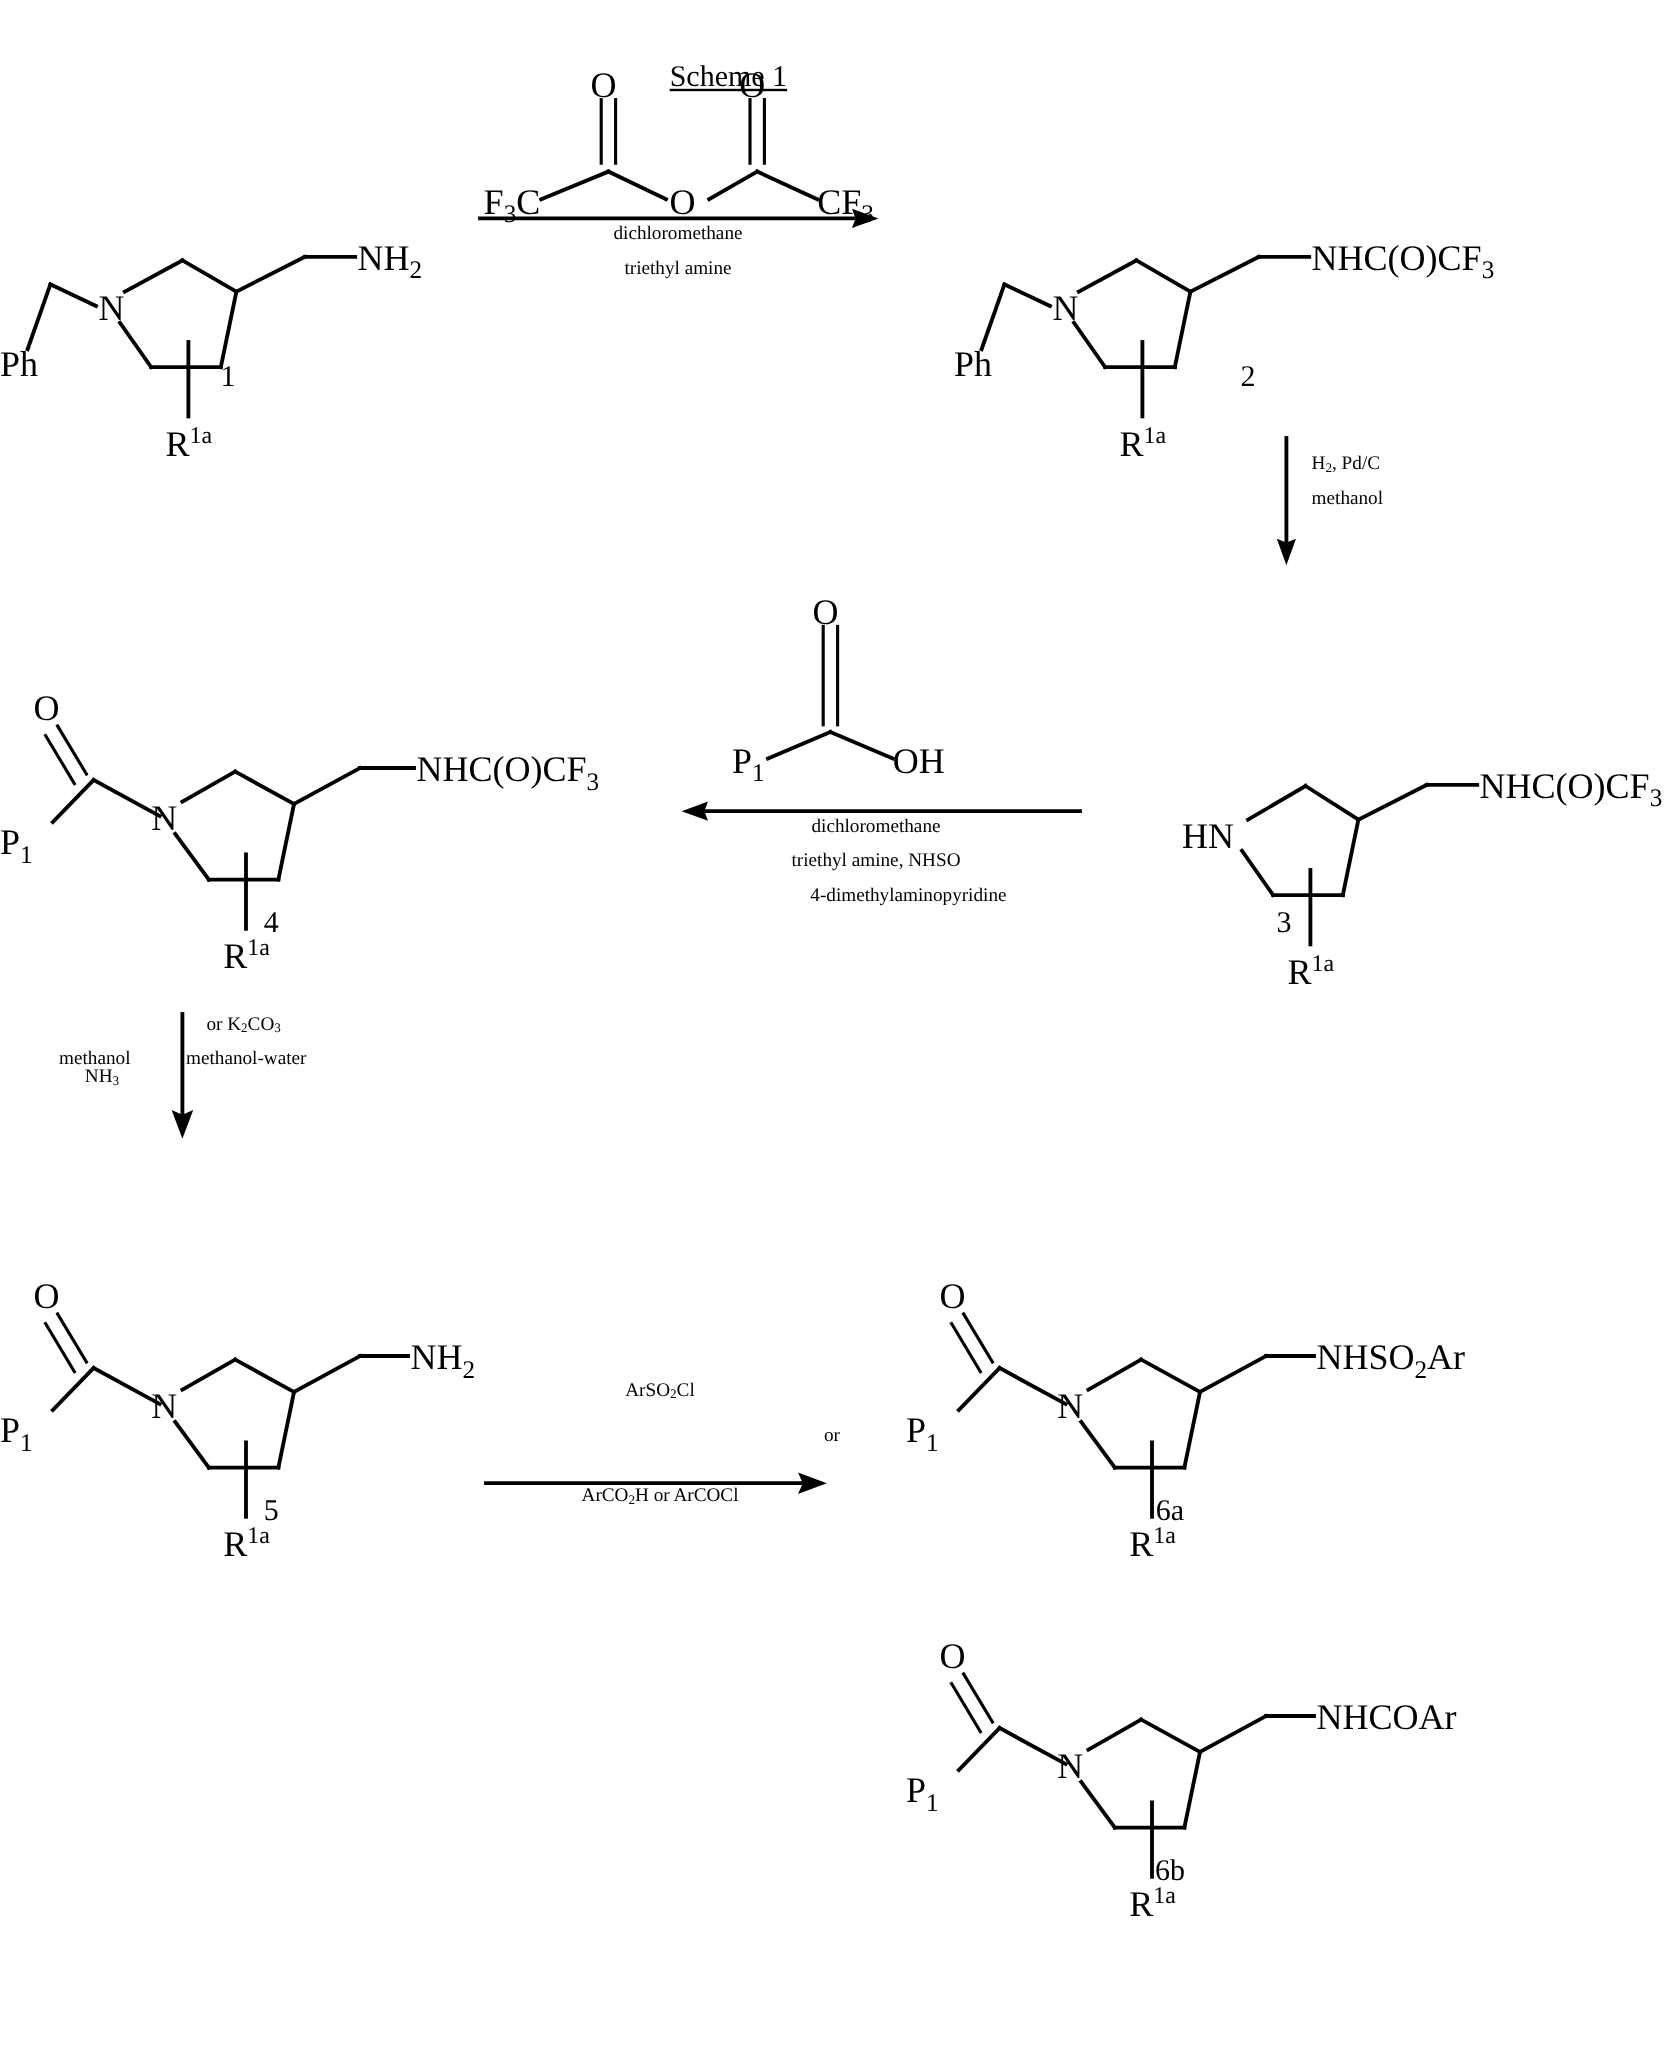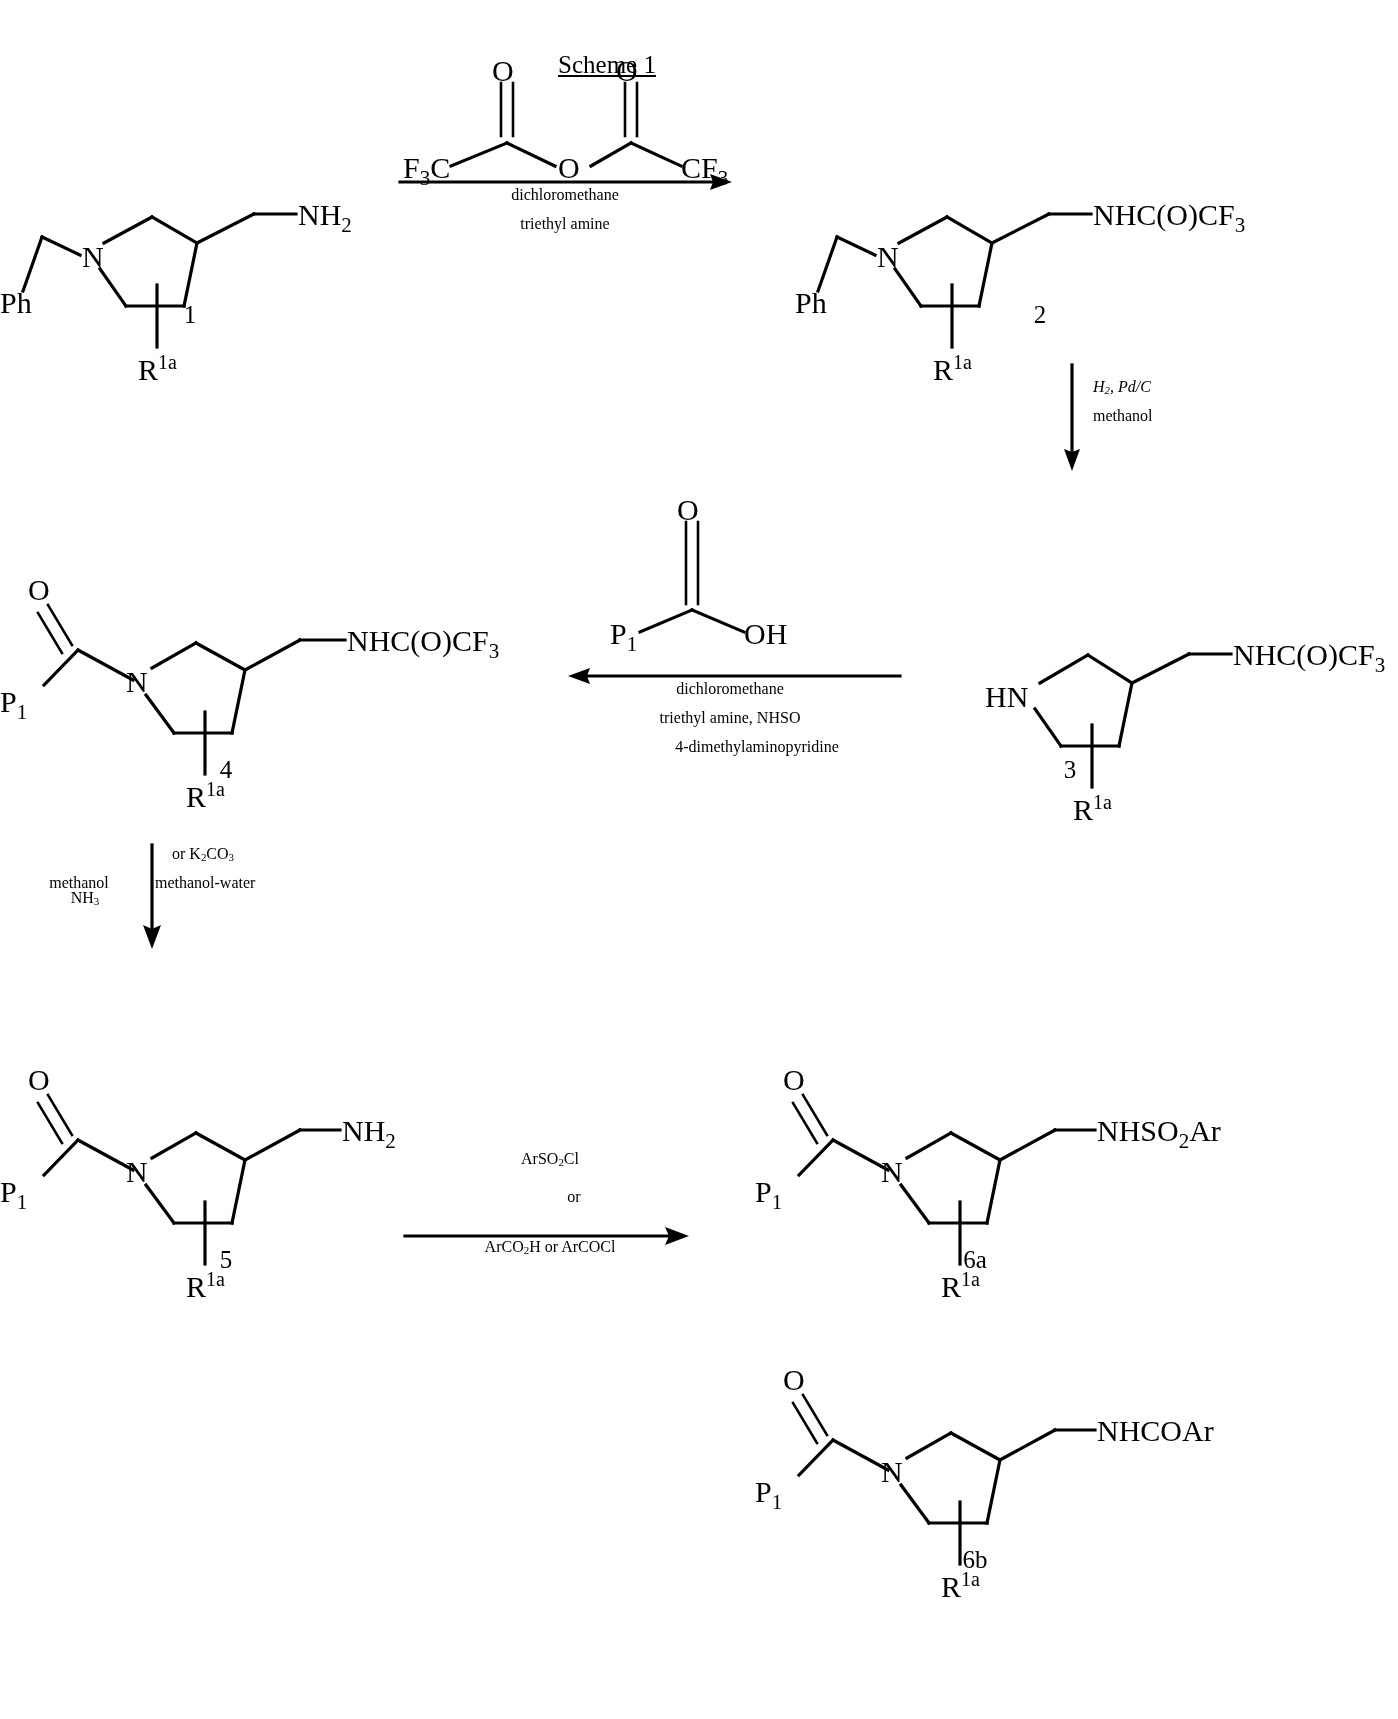--- a/index.html
+++ b/index.html
@@ -150,21 +150,21 @@
     </svg>
   </div>
   <div class="abs txt cmpd-label" style="left:1010px; top:300px; width:60px;">2</div>
 
   <div class="abs" style="left:1060px; top:365px;">
     <svg width="30" height="110" viewBox="0 0 30 110">
       <path class="bond" d="M 12 0 L 12 96"></path>
       <polygon points="12,106 4,84 12,87 20,84" fill="#000"></polygon>
     </svg>
   </div>
-  <div class="abs txt cond cond-left" style="left:1093px; top:378px;font-style:italic;">H<sub>2</sub>, Pd/C</div>
+  <div class="abs txt cond cond-left" style="left:1093px; top:378px;">H<sub>2</sub>, Pd/C</div>
   <div class="abs txt cond cond-left" style="left:1093px; top:407px;">methanol</div>
 
   <div class="abs" style="left:880px; top:555px;">
     <svg width="480" height="210" viewBox="0 0 480 210">
       <path class="bond" d="M 160 128 L 208 100"></path>
       <path class="bond" d="M 208 100 L 252 128"></path>
       <path class="bond" d="M 252 128 L 239 191"></path>
       <path class="bond" d="M 239 191 L 181 191"></path>
       <path class="bond" d="M 155 154 L 181 191"></path>
       <path class="bond" d="M 212 170 L 212 232"></path>
@@ -255,21 +255,21 @@
       <text class="atom" x="126" y="197">N</text>
       <text class="atom" x="0" y="217">P<tspan class="atom-sub" dy="7">1</tspan></text>
       <text class="atom" x="28" y="105">O</text>
       <text class="atom" x="342" y="156">NH<tspan class="atom-sub" dy="7">2</tspan></text>
       <text class="atom" x="186" y="312">R<tspan class="atom-sup" dy="-11">1a</tspan></text>
     </svg>
   </div>
   <div class="abs txt cmpd-label" style="left:196px; top:1245px; width:60px;">5</div>
 
   <div class="abs txt cond" style="left:400px; top:1150px; width:300px;">ArSO<sub>2</sub>Cl</div>
-  <div class="abs txt cond" style="left:424px; top:1188px; width:300px;">or</div>
+  <div class="abs txt cond" style="left:400px; top:1188px; width:300px;text-align:right;">or</div>
   <div class="abs" style="left:405px; top:1222px;">
     <svg width="290" height="28" viewBox="0 0 290 28">
       <path class="bond" d="M 0 14 L 272 14"></path>
       <polygon points="284,14 260,5 264,14 260,23" fill="#000"></polygon>
     </svg>
   </div>
   <div class="abs txt cond" style="left:400px; top:1238px; width:300px;">ArCO<sub>2</sub>H or ArCOCl</div>
 
   <div class="abs" style="left:755px; top:985px;">
     <svg width="500" height="230" viewBox="0 0 500 230">

